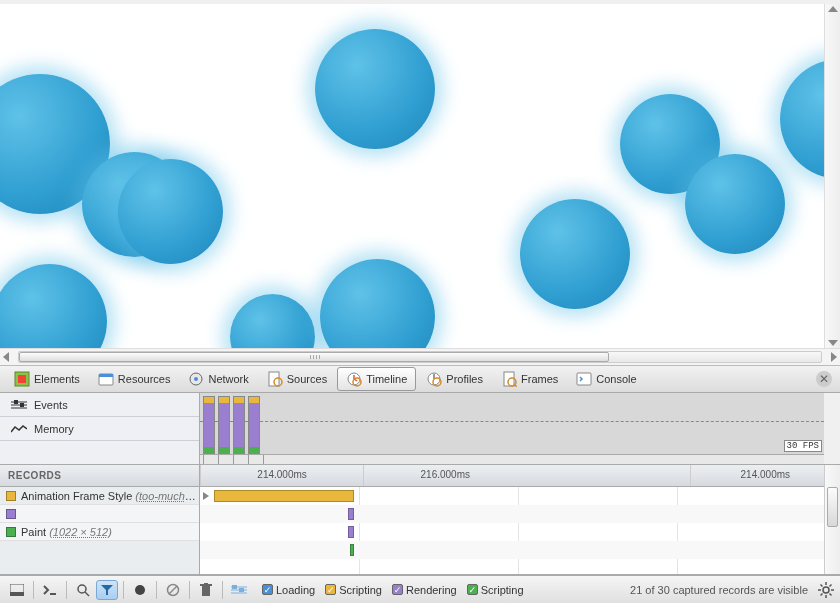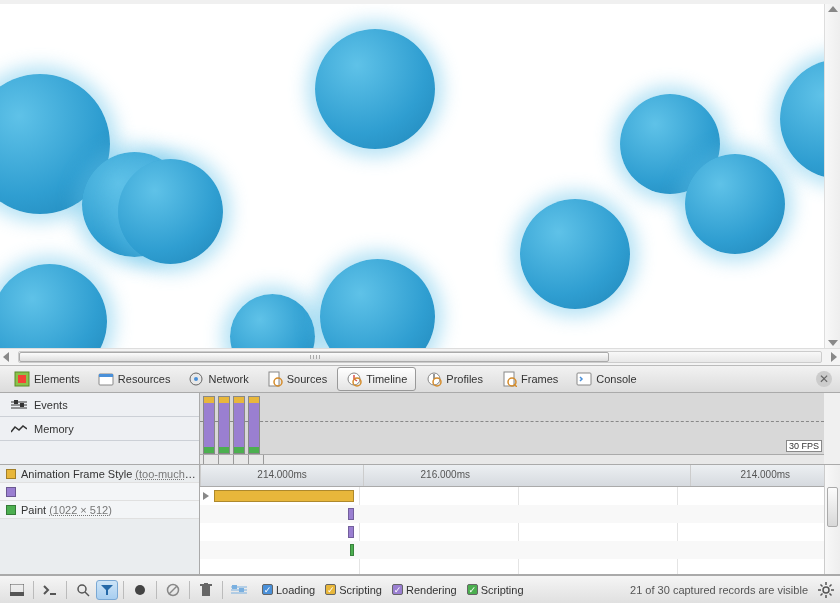--- a/index.html
+++ b/index.html
@@ -33,32 +33,32 @@
 .side-item { height:24px; display:flex; align-items:center; gap:6px; padding-left:10px; border-bottom:1px solid #ccd0d6; cursor:pointer; }
 .side-item.active { background: linear-gradient(#5a96d6, #3b77c0); color:#fff; font-weight:bold; }
 .side-icon { width:18px; display:flex; align-items:center; justify-content:center; }
 
 .frames-view { flex:1; background: #d8d8d8; position:relative; border-right: 16px solid #f0f0f0; display:flex; flex-direction:column; }
 .frames-bars { position:absolute; top:0; left:3px; bottom:10px; display:flex; gap:3px; align-items:flex-end; }
 .frame-bar { width:12px; background: linear-gradient(#fff,#f0f0f0); border:1px solid #888; display:flex; flex-direction:column-reverse; }
 .frame-seg { width:100%; }
 .frames-axis { position:absolute; bottom:0; left:0; right:0; height:10px; background:#e8e8e8; border-top:1px solid #aaa; }
 .frames-axis .tick { position:absolute; top:0; bottom:0; width:1px; background:#999; }
-.fps-label { position:absolute; right:2px; bottom:12px; background:#fff; border:1px solid #888; padding:0 2px; font-size:9px; font-family:Liberation Sans, sans-serif; }
+.fps-label { position:absolute; right:2px; bottom:12px; background:#fff; border:1px solid #888; padding:0 2px; font-size:9px; font-family:Liberation Mono, monospace; }
 .fps-line { position:absolute; left:0; right:0; border-top:1px dashed #888; }
 
 
 .records-wrap { display:flex; height: 110px; border-bottom:1px solid #aaa; }
 .records-side { width:200px; background:#eaedef; border-right:1px solid #aaa; display:flex; flex-direction:column; }
 .records-header { height:22px; background: linear-gradient(#eceff2, #d6dadf); border-bottom:1px solid #aaa; display:flex; align-items:center; padding-left:8px; font-weight:bold; color:#666; letter-spacing:0.5px; font-size:10px; }
 .record-row { height:18px; display:flex; align-items:center; padding-left:6px; gap:5px; border-bottom:1px solid #e0e0e0; }
 .record-row.alt { background:#f3f5f7; }
 .color-swatch { width:10px; height:10px; border:1px solid rgba(0,0,0,0.3); flex-shrink:0; }
 .record-label { white-space:nowrap; overflow:hidden; text-overflow:ellipsis; }
-.record-detail { color:#777; text-decoration: underline dotted; }
+.record-detail { color:#777; text-decoration: underline dotted; font-style: italic; }
 
 .records-grid { flex:1; position:relative; background:#fff; }
 .records-grid-header { height:22px; background: linear-gradient(#eceff2,#d6dadf); border-bottom:1px solid #aaa; position:relative; }
 .grid-col { position:absolute; top:0; bottom:0; border-left:1px solid #ccc; }
 .col-label { position:absolute; top:4px; width:100%; text-align:center; font-size:10px; color:#555; }
 .records-grid-body { position:absolute; top:22px; left:0; right:16px; bottom:0; }
 .records-grid-body .row-bg { position:absolute; left:0; right:0; height:18px; }
 .records-grid-body .row-bg.alt { background:#f8f8f8; }
 .disclosure { position:absolute; left:3px; width:0; height:0; border-top:4px solid transparent; border-bottom:4px solid transparent; border-left:6px solid #888; }
 .bar { position:absolute; height:12px; border:1px solid rgba(0,0,0,0.25); }
@@ -241,20 +241,21 @@
         <div class="tick" style="left:18px"></div>
         <div class="tick" style="left:33px"></div>
         <div class="tick" style="left:48px"></div>
         <div class="tick" style="left:63px"></div>
     </div>
   </div>
 </div>
 
 <div class="records-wrap">
   <div class="records-side">
+    <div class="records-header">RECORDS</div>
     <div class="record-row">
       <span class="color-swatch" style="background:#e8b73b"></span>
       <span class="record-label"><span>Animation Frame Style</span> <span class="record-detail">(too-much-…</span></span>
     </div>
     <div class="record-row alt">
       <span class="color-swatch" style="background:#9a7fd1"></span>
     </div>
     <div class="record-row alt">
       <span class="color-swatch" style="background:#4caf50"></span>
       <span class="record-label"><span>Paint</span> <span class="record-detail">(1022 × 512)</span></span>

